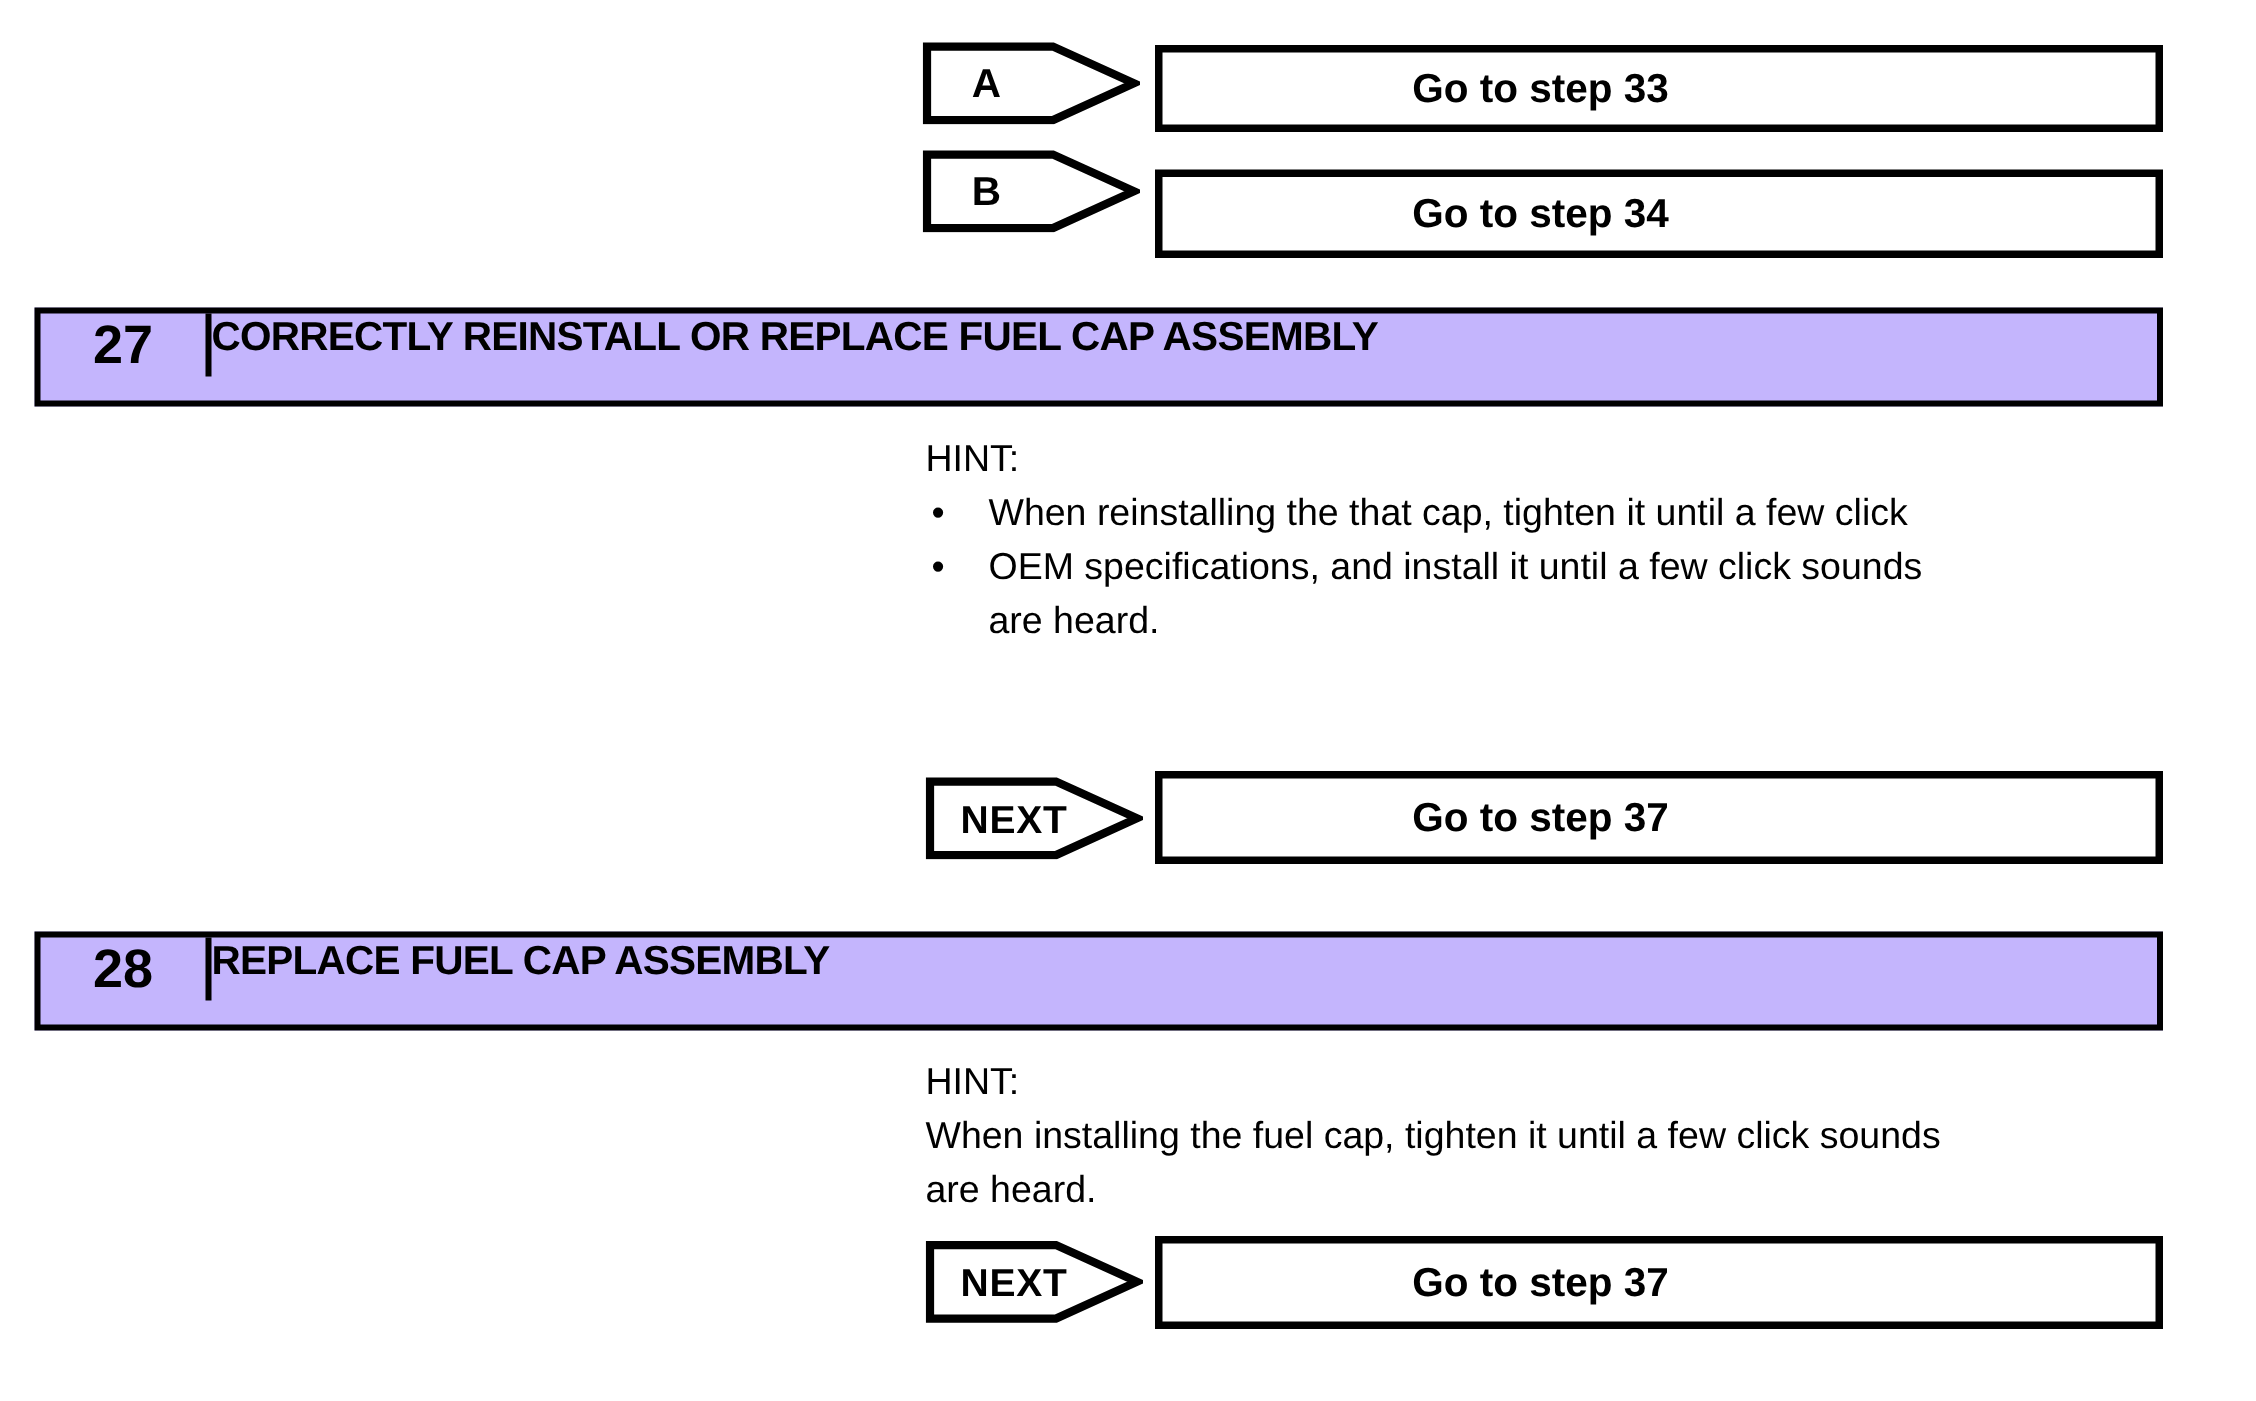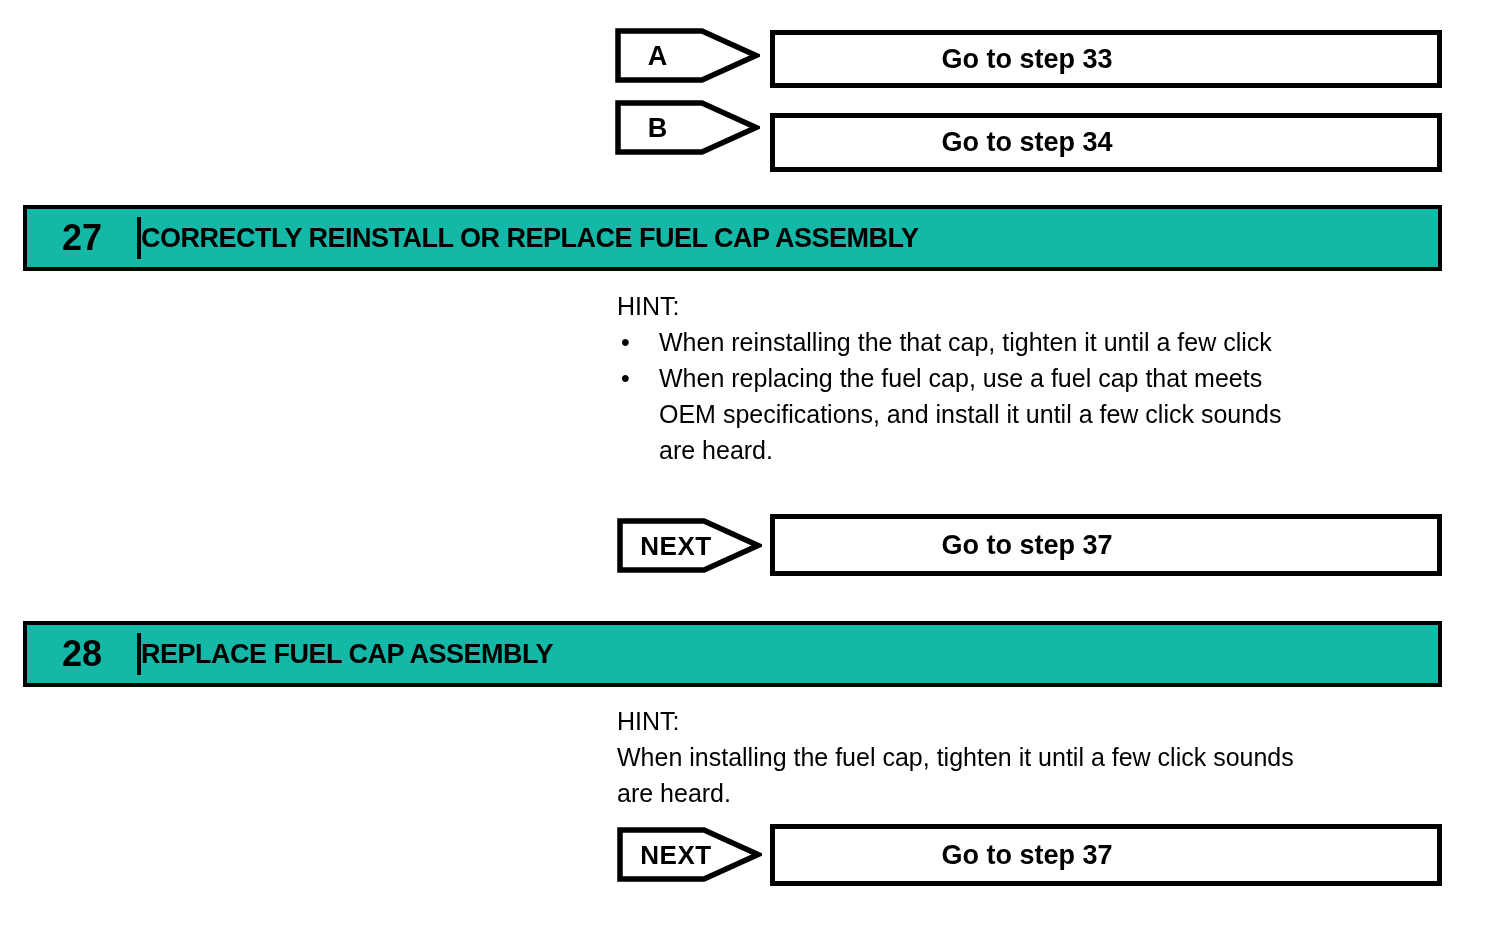--- a/index.html
+++ b/index.html
@@ -23,22 +23,22 @@
   }
   .pointer-label.wide { left: 8px; width: 102px; font-size: 26px; letter-spacing: 0.5px; }
   .action-box {
     position: absolute; left: 155px; width: 672px;
     box-sizing: border-box; border: 5px solid #000000; background: #ffffff;
     display: flex; align-items: center;
   }
   .action-label { width: 450px; text-align: center; font-weight: 700; font-size: 27px; margin-left: 27px; }
   .step-header {
     position: absolute; left: 23px; width: 1419px; height: 66px;
-    box-sizing: border-box; border: 4px solid #000000; background: #14b8a6;
-    display: flex; align-items: center;
+    box-sizing: border-box; border: 4px solid #000000; background: #c4b5fd;
+    display: flex; align-items: flex-start;
   }
   .step-number {
     width: 110px; flex: none; border-right: 4px solid #000000;
     display: flex; align-items: center; justify-content: center;
     font-weight: 700; font-size: 36px;
   }
   .step-title {
     flex: 1; display: flex; align-items: center; 
     font-weight: 700; font-size: 27px; letter-spacing: -0.5px; white-space: nowrap;
   }
@@ -87,21 +87,20 @@
     <div class="hint-label">HINT:</div>
     <div class="bullet-row">
       <span class="bullet-dot">•</span>
       <span class="bullet-text">
         <span class="tline">When reinstalling the that cap, tighten it until a few click</span>
       </span>
     </div>
     <div class="bullet-row">
       <span class="bullet-dot">•</span>
       <span class="bullet-text">
-        <span class="tline">When replacing the fuel cap, use a fuel cap that meets</span>
         <span class="tline">OEM specifications, and install it until a few click sounds</span>
         <span class="tline">are heard.</span>
       </span>
     </div>
   </div>
 
   <div class="flow-row" style="top:514px; height:64px;">
     <div class="pointer" style="left:2px; top:4px; height:55px;">
       <svg class="pointer-shape" viewBox="0 0 145 55" preserveAspectRatio="none">
         <polygon points="3,3 87,3 141,27.5 87,52 3,52"></polygon>

